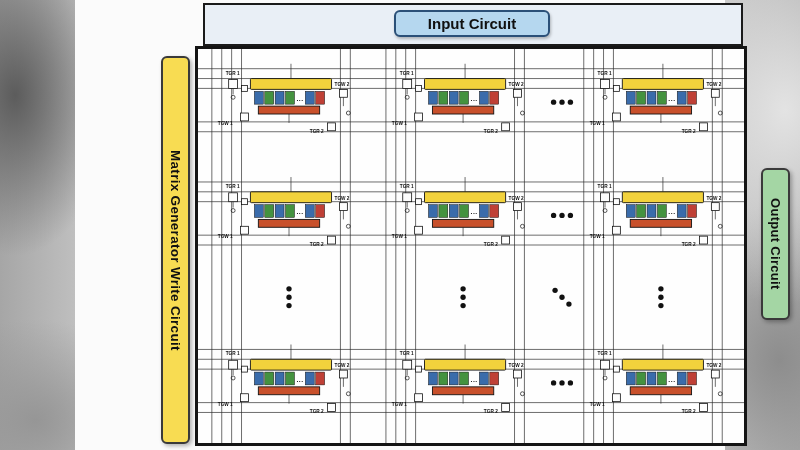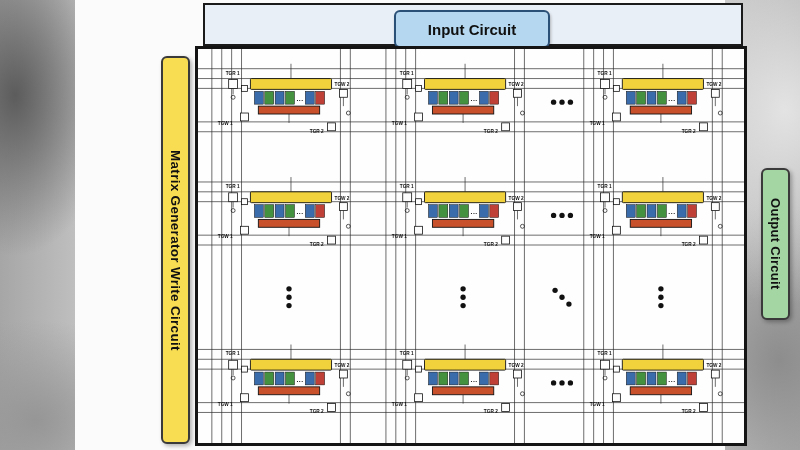--- a/index.html
+++ b/index.html
@@ -8,21 +8,21 @@
     font-family:"Liberation Sans",sans-serif;
     background:
       radial-gradient(140px 230px at 15px 95px, #5c5c5c 0%, rgba(92,92,92,0) 70%),
       radial-gradient(170px 140px at 35px 420px, #969696 0%, rgba(150,150,150,0) 72%),
       radial-gradient(190px 260px at 785px 110px, #e3e3e3 0%, rgba(227,227,227,0) 75%),
       radial-gradient(170px 210px at 780px 360px, #8d8d8d 0%, rgba(141,141,141,0) 75%),
       linear-gradient(90deg, #a6a6a6 0%, #c3c3c3 11%, #cacaca 86%, #b0b0b0 100%);
   }
   .page{position:absolute;left:75px;top:0;width:650px;height:450px;background:#fbfbfb;}
   .top-strip{position:absolute;left:128px;top:3px;width:540px;height:43px;border:2px solid #1a1a1a;box-sizing:border-box;}
-  .input-box{position:absolute;left:189px;top:5px;width:156px;height:38px;border:2px solid;border-radius:6px;
+  .input-box{position:absolute;left:189px;top:5px;width:156px;height:27px;border:2px solid;border-radius:6px;
     box-sizing:border-box;display:flex;align-items:center;justify-content:center;box-shadow:1px 2px 3px rgba(0,0,0,.25);}
   .input-box span{font-size:15px;font-weight:700;color:#101010;}
   .side-box{position:absolute;display:flex;align-items:center;justify-content:center;border:2px solid;border-radius:6px;
     box-sizing:border-box;box-shadow:2px 2px 4px rgba(0,0,0,.3);}
   .left-box{left:86px;top:56px;width:29px;height:388px;}
   .right-box{left:686px;top:168px;width:29px;height:152px;}
   .vtext{writing-mode:vertical-rl;white-space:nowrap;font-weight:700;color:#111;letter-spacing:.3px;}
   .left-box .vtext{font-size:13.5px;}
   .right-box .vtext{font-size:13px;}
   .array{position:absolute;left:120px;top:46px;width:552px;height:400px;border:3px solid #141414;box-sizing:border-box;background:#fefefe;}

